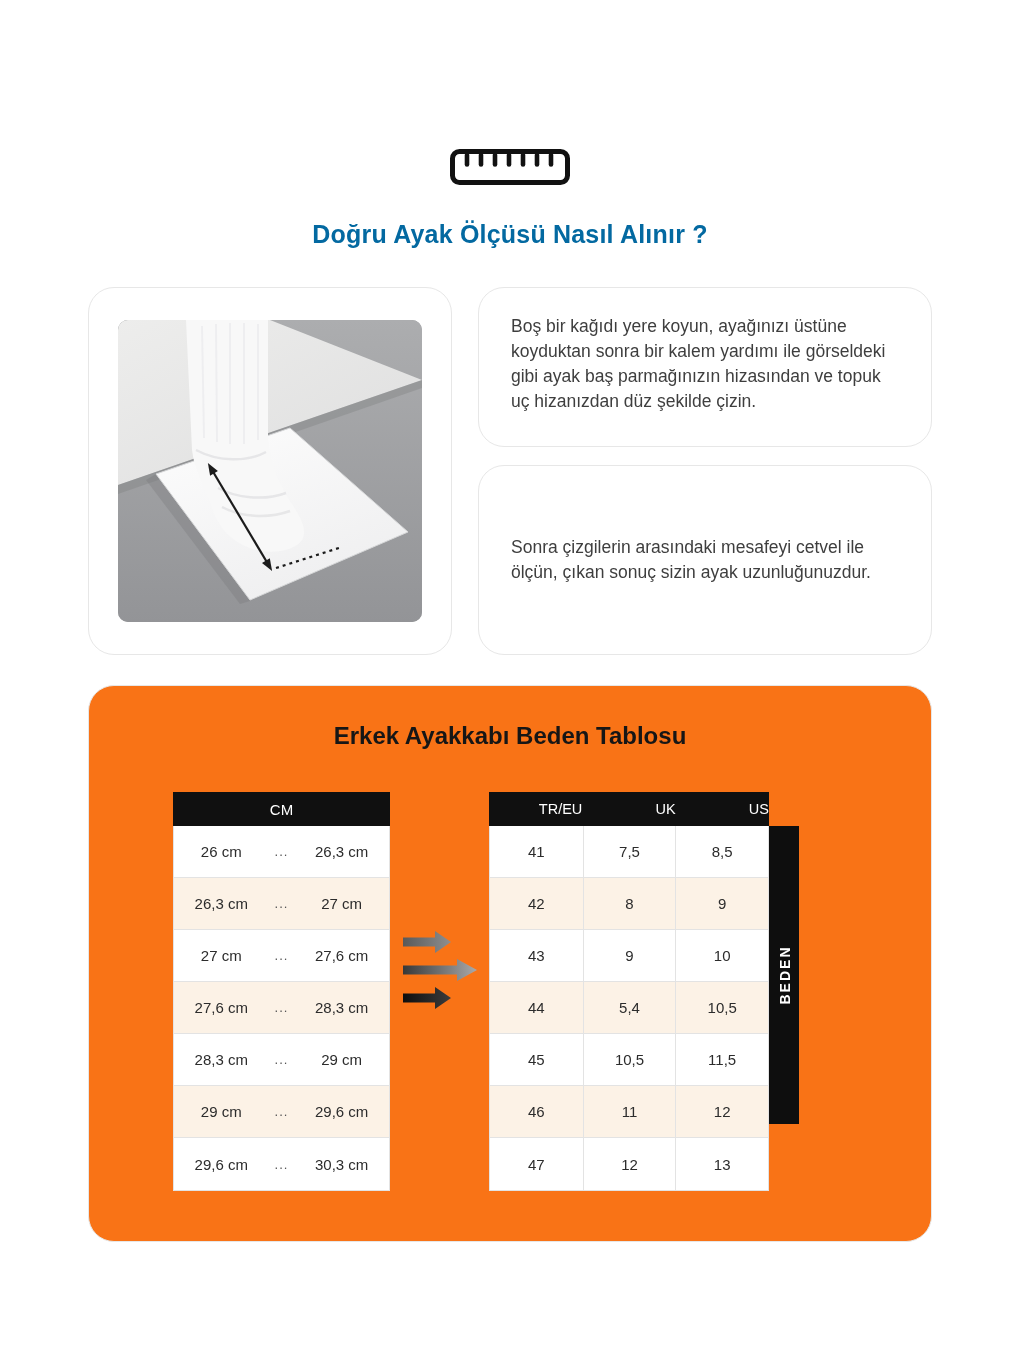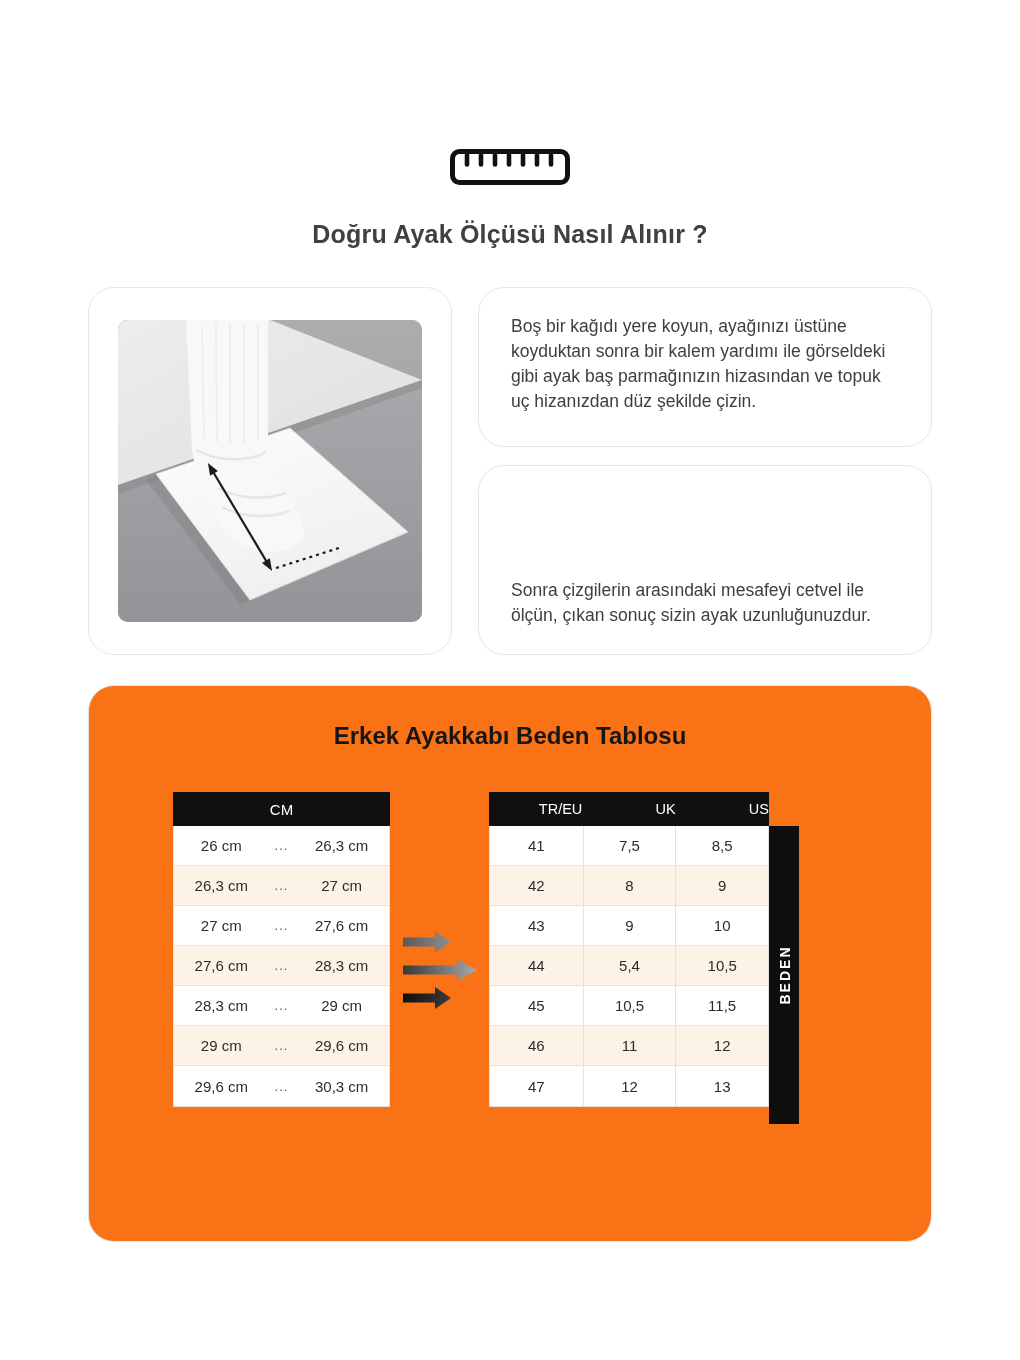--- a/index.html
+++ b/index.html
@@ -14,21 +14,21 @@
   .page { width:1020px; height:1360px; }
 
   
   .icon-row { padding-top:148px; text-align:center; }
   .icon-row svg { display:inline-block; }
   .main-title {
     margin-top:30px;
     text-align:center;
     font-size:25px;
     font-weight:bold;
-    color:#404040;
+    color:#0369a1;
     letter-spacing:.2px;
   }
 
   
   .cards { margin:38px 88px 0; display:flex; gap:26px; height:368px; }
   .card {
     background:#fff;
     border:1px solid #E7E7E7;
     border-radius:26px;
   }
@@ -42,21 +42,21 @@
     background:#9fa0a2;
   }
   .right-col { flex:1; display:flex; flex-direction:column; gap:18px; }
   .text-card {
     padding:26px 32px;
     font-size:17.5px;
     line-height:25px;
     color:#3E3E3E;
   }
   .text-card.first { height:160px; }
-  .text-card.second { flex:1; display:flex; align-items:flex-end; }
+  .text-card.second { flex:1; display:flex; align-items:center; }
 
   
   .size-card {
     margin:30px 88px 0;
     height:557px;
     background:#f97316;
     border:1px solid #E7E7E7;
     border-radius:26px;
   }
   .size-title {
@@ -72,21 +72,21 @@
     background:#101010; color:#fff;
     height:34px;
     display:grid; align-items:center;
     font-size:15px;
     text-align:center;
   }
   .tbl-cm { width:217px; }
   .tbl-cm .thead { grid-template-columns:1fr; }
   .tbody { border:1px solid #E3E3E3; border-top:none; }
   .trow {
-    height:40px;
+    height:52px;
     display:grid; align-items:stretch;
     background:#fff;
     border-bottom:1px solid #E3E3E3;
     font-size:15px; color:#2C2C2C;
   }
   .trow:last-child { border-bottom:none; }
   .tbody .trow:nth-child(even) { background:#FCF2E6; }
   .tbl-cm .trow { grid-template-columns:44% 12% 44%; }
   .cell { display:flex; align-items:center; justify-content:center; height:100%; }
   .dots { font-size:13px; color:#555; letter-spacing:1px; }

